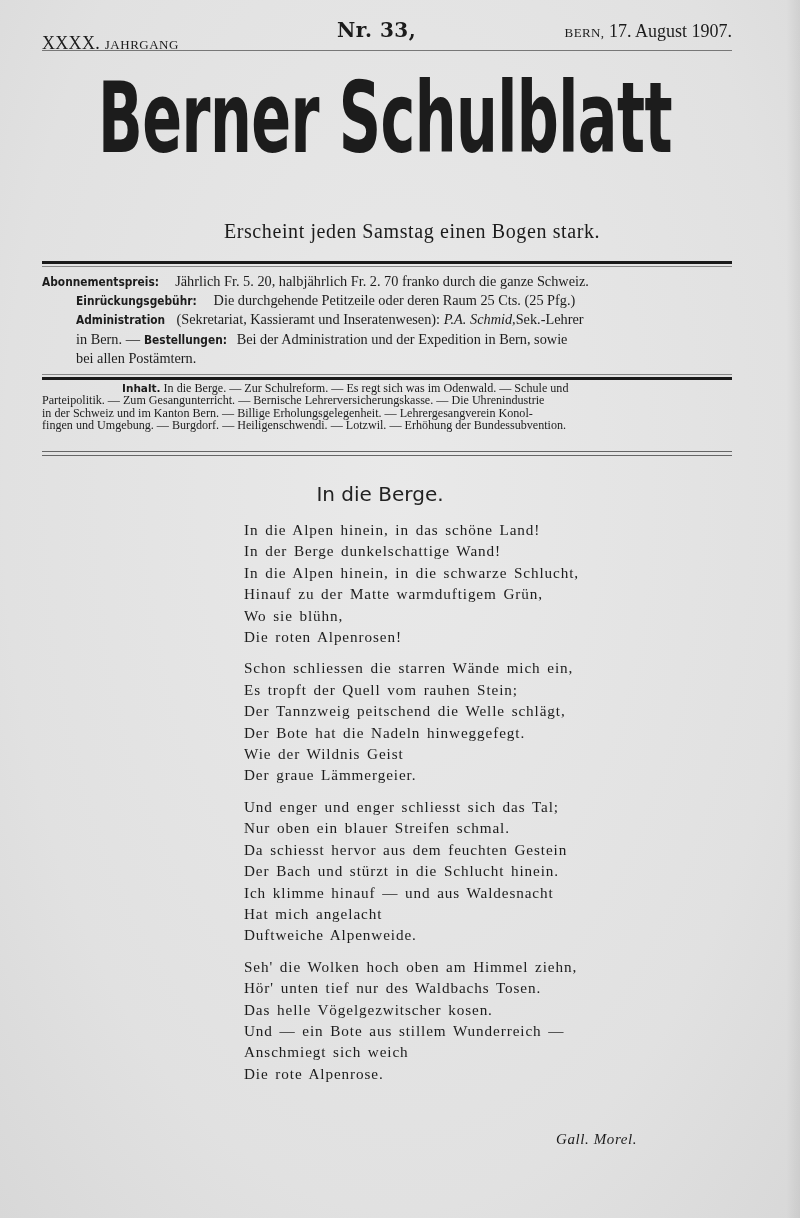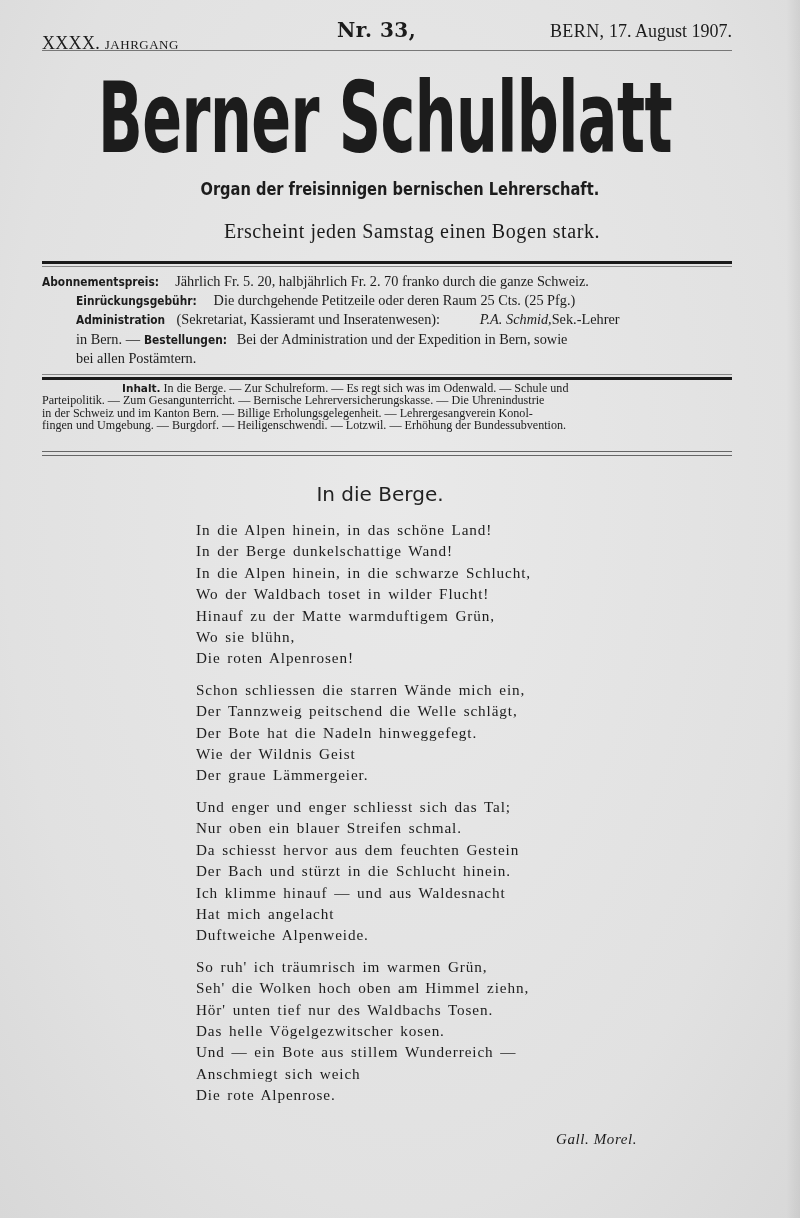--- a/index.html
+++ b/index.html
@@ -19,21 +19,21 @@
     background: linear-gradient(to right, rgba(0,0,0,0) 0%, rgba(0,0,0,0.06) 100%);
   }
   .header-line {
     position: absolute; left: 42px; top: 18px; width: 690px; height: 26px;
     font-family: "Liberation Serif", serif; font-size: 18px;
   }
   .hdr-left { position: absolute; left: 0; top: 15px; letter-spacing: 0.3px; }
   .hdr-left .sc { font-size: 13px; letter-spacing: 0.5px; }
   .hdr-center { position: absolute; left: 295px; top: 0; font-family: "DejaVu Serif", serif; font-weight: bold; font-size: 20px; letter-spacing: 0.5px; }
   .hdr-right { position: absolute; right: 0; top: 3px; }
-  .hdr-right .sc { font-size: 18px; letter-spacing: 0.4px; }
+  .hdr-right .sc { font-size: 13px; letter-spacing: 0.4px; }
   .rule { position: absolute; background: #555; }
   .rule.thin { height: 1px; }
   .rule.thick { height: 3px; background: #1a1a1a; }
   .masthead {
     position: absolute; left: 34px; top: 66px; width: 702px; text-align: center;
     font-family: "DejaVu Sans", sans-serif; font-weight: bold;
     font-size: 88px; line-height: 100px; letter-spacing: -1px;
     transform: scaleX(0.63); transform-origin: 50% 50%;
     white-space: nowrap;
   }
@@ -47,39 +47,39 @@
     position: absolute; left: 12px; width: 800px; top: 220px; text-align: center;
     font-family: "Liberation Serif", serif; font-size: 20px; letter-spacing: 0.6px;
   }
   .info {
     position: absolute; left: 42px; top: 272px; width: 692px;
     font-family: "Liberation Serif", serif; font-size: 14.3px; line-height: 19.2px;
   }
   .info .row { white-space: nowrap; }
   .info .indent { padding-left: 34px; }
   .info b.lbl { font-family: "DejaVu Sans", sans-serif; font-size: 12.5px; font-weight: bold; display: inline-block; transform: scaleX(0.85); transform-origin: 0 50%; margin-right: -8px; }
-  .info i { font-style: italic; margin-left: 36px; }
+  .info i { font-style: italic; }
   .contents {
     position: absolute; left: 42px; top: 382px; width: 690px;
     font-family: "Liberation Serif", serif; font-size: 12.1px; line-height: 12.3px;
     text-align: justify;
   }
   .contents .lbl { font-family: "DejaVu Sans", sans-serif; font-weight: bold; font-size: 10.5px; margin-left: 32px; }
   .contents .first { padding-left: 48px; }
   .poem-title {
     position: absolute; left: 0; width: 760px; top: 482px; text-align: center;
     font-family: "DejaVu Sans", sans-serif; font-size: 20px; color: #222;
   }
   .poem {
     position: absolute; left: 196px; top: 519px; width: 470px;
     font-family: "Liberation Serif", serif; font-size: 15.2px; line-height: 21.4px;
     letter-spacing: 0.9px; word-spacing: 2px;
   }
   .stanza { margin-bottom: 10px; }
-  .line { white-space: nowrap; }
+  .line { white-space: nowrap; margin-left: 48px; }
   .author {
     position: absolute; left: 556px; top: 1131px;
     font-family: "Liberation Serif", serif; font-style: italic; font-size: 15px; letter-spacing: 0.6px;
   }
 </style>
 </head>
 <body>
 
 <div class="page">
   <div class="edge-right"></div>
@@ -88,21 +88,20 @@
     <span class="hdr-left"><span>XXXX.</span> <span class="sc" style="text-transform:uppercase">Jahrgang</span></span>
     <span class="hdr-center">Nr. 33,</span>
     <span class="hdr-right"><span class="sc" style="text-transform:uppercase">Bern,</span> <span>17. August 1907.</span></span>
   </div>
   <div class="rule thin" style="left:42px; top:50px; width:690px; background:#777;"></div>
 
   <div class="masthead-wrap">
     <div class="masthead" style="left:-240px; width:1190px; top:0; font-size:98px; transform:scaleX(0.6);">Berner Schulblatt</div>
   </div>
 
-  <div class="subtitle"><span>Organ der freisinnigen bernischen Lehrerschaft.</span></div>
   <div class="tagline">Erscheint jeden Samstag einen Bogen stark.</div>
 
   <div class="rule thick" style="left:42px; top:261px; width:690px;"></div>
   <div class="rule thin" style="left:42px; top:266px; width:690px; background:#888;"></div>
 
   <div class="info">
     <div class="row"><b class="lbl">Abonnementspreis:</b> <span>Jährlich Fr. 5. 20, halbjährlich Fr. 2. 70 franko durch die ganze Schweiz.</span></div>
     <div class="row indent"><b class="lbl">Einrückungsgebühr:</b> <span>Die durchgehende Petitzeile oder deren Raum 25 Cts. (25 Pfg.)</span></div>
     <div class="row indent"><b class="lbl">Administration</b> <span>(Sekretariat, Kassieramt und Inseratenwesen):</span> <i>P.A. Schmid,</i><span>Sek.-Lehrer</span></div>
     <div class="row indent"><span>in Bern. —</span> <b class="lbl">Bestellungen:</b> <span>Bei der Administration und der Expedition in Bern, sowie</span></div>
@@ -122,43 +121,42 @@
   <div class="rule thin" style="left:42px; top:451px; width:690px; background:#666;"></div>
   <div class="rule thin" style="left:42px; top:455px; width:690px; background:#666;"></div>
 
   <div class="poem-title">In die Berge.</div>
 
   <div class="poem">
     <div class="stanza">
       <div class="line">In die Alpen hinein, in das schöne Land!</div>
       <div class="line">In der Berge dunkelschattige Wand!</div>
       <div class="line">In die Alpen hinein, in die schwarze Schlucht,</div>
-      <div class="line">Wo der Waldbach toset in wilder Flucht!</div>
       <div class="line">Hinauf zu der Matte warmduftigem Grün,</div>
       <div class="line">Wo sie blühn,</div>
       <div class="line">Die roten Alpenrosen!</div>
     </div>
     <div class="stanza">
       <div class="line">Schon schliessen die starren Wände mich ein,</div>
+      <div class="line">Es tropft der Quell vom rauhen Stein;</div>
       <div class="line">Der Tannzweig peitschend die Welle schlägt,</div>
       <div class="line">Der Bote hat die Nadeln hinweggefegt.</div>
       <div class="line">Wie der Wildnis Geist</div>
       <div class="line">Der graue Lämmergeier.</div>
     </div>
     <div class="stanza">
       <div class="line">Und enger und enger schliesst sich das Tal;</div>
       <div class="line">Nur oben ein blauer Streifen schmal.</div>
       <div class="line">Da schiesst hervor aus dem feuchten Gestein</div>
       <div class="line">Der Bach und stürzt in die Schlucht hinein.</div>
       <div class="line">Ich klimme hinauf — und aus Waldesnacht</div>
       <div class="line">Hat mich angelacht</div>
       <div class="line">Duftweiche Alpenweide.</div>
     </div>
     <div class="stanza">
-      <div class="line">So ruh' ich träumrisch im warmen Grün,</div>
       <div class="line">Seh' die Wolken hoch oben am Himmel ziehn,</div>
       <div class="line">Hör' unten tief nur des Waldbachs Tosen.</div>
       <div class="line">Das helle Vögelgezwitscher kosen.</div>
       <div class="line">Und — ein Bote aus stillem Wunderreich —</div>
       <div class="line">Anschmiegt sich weich</div>
       <div class="line">Die rote Alpenrose.</div>
     </div>
   </div>
 
   <div class="author">Gall. Morel.</div>

